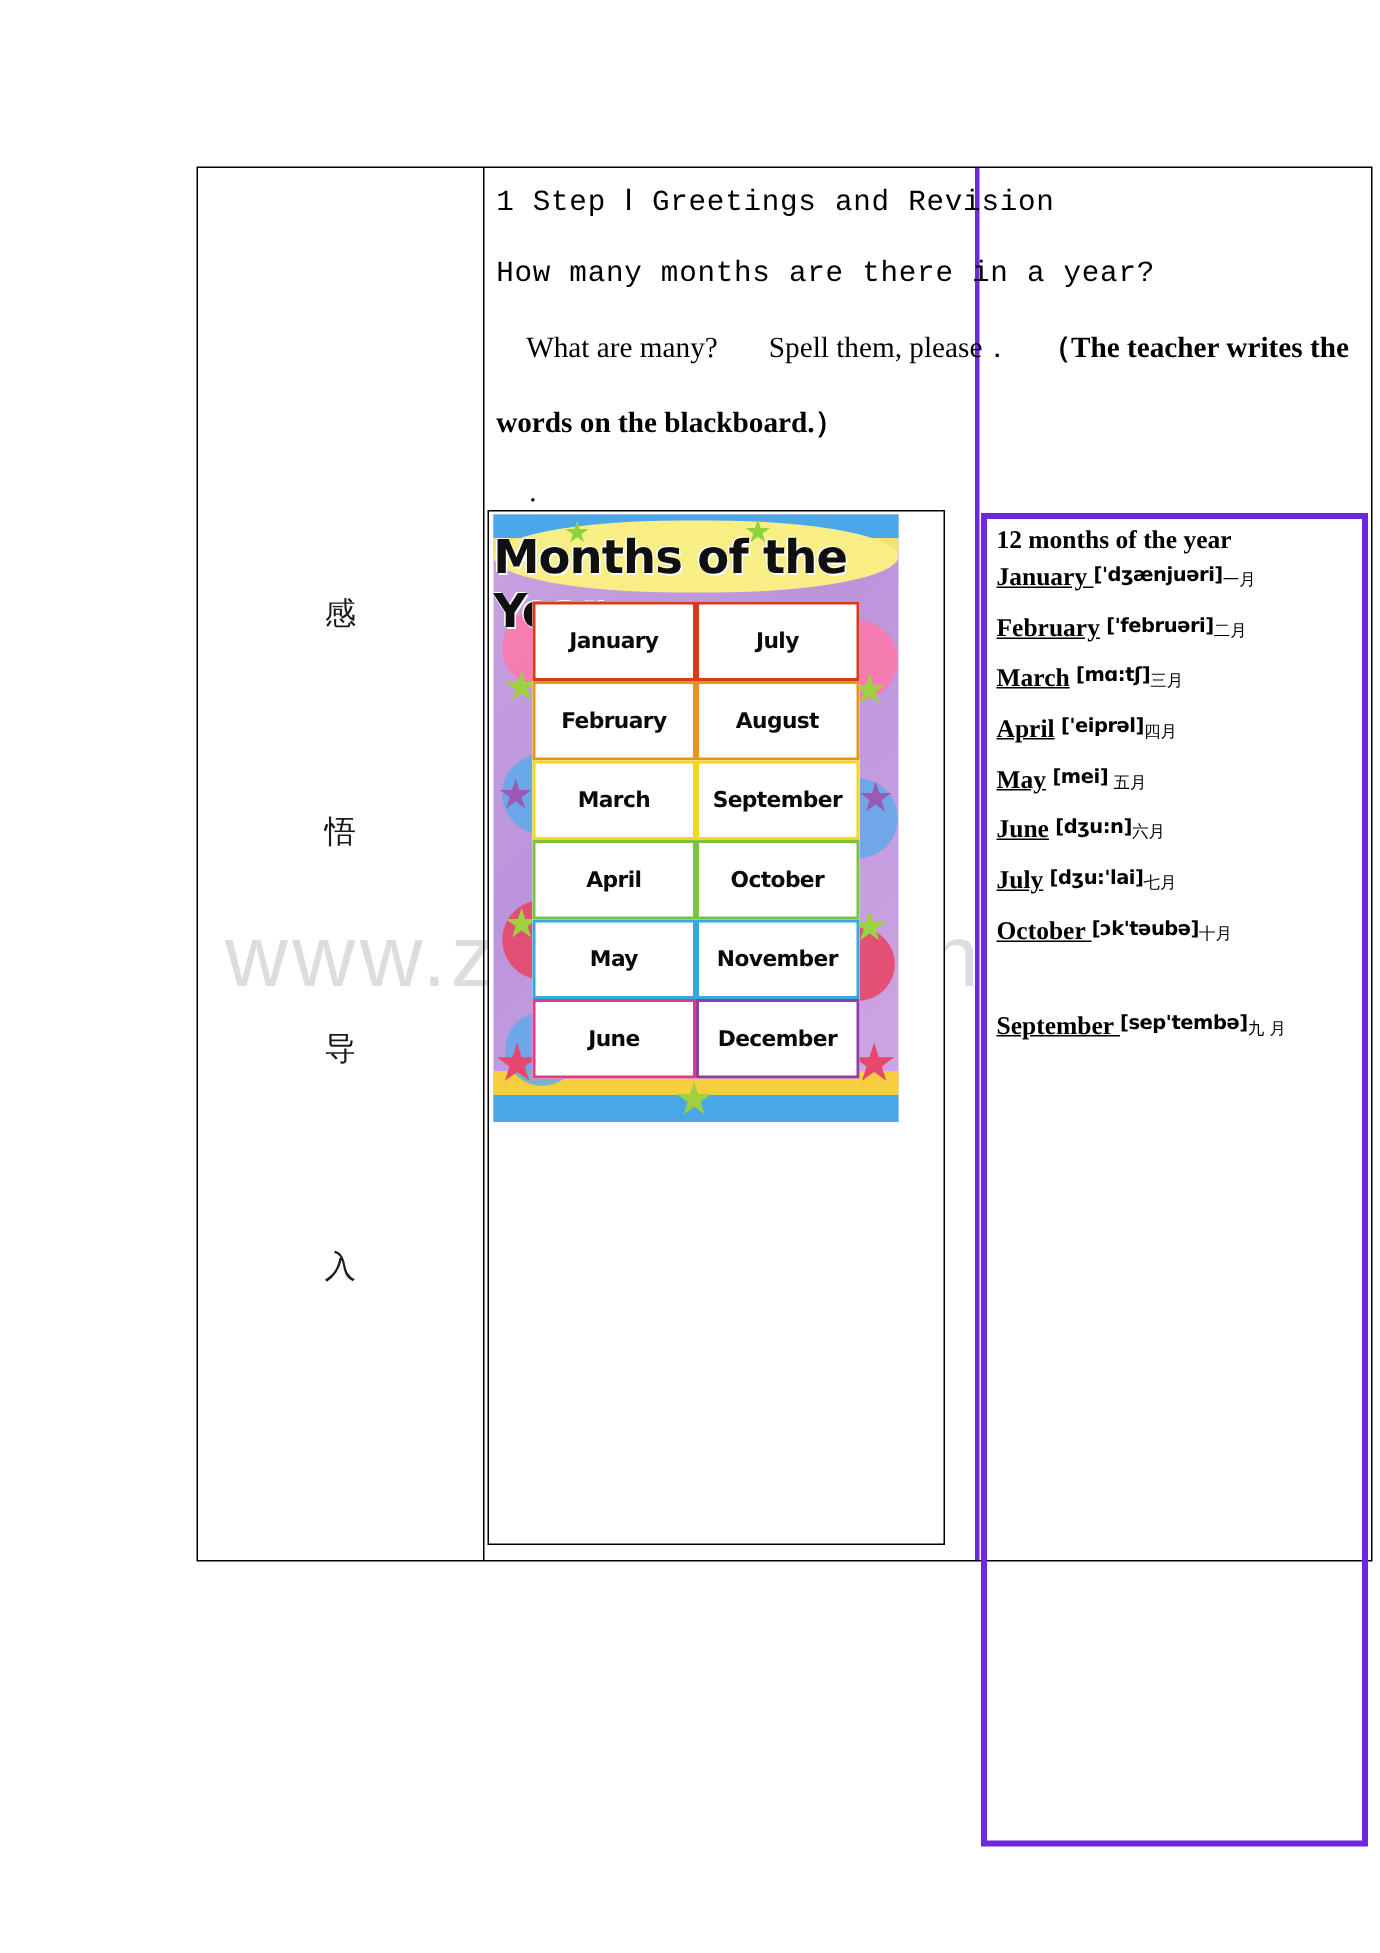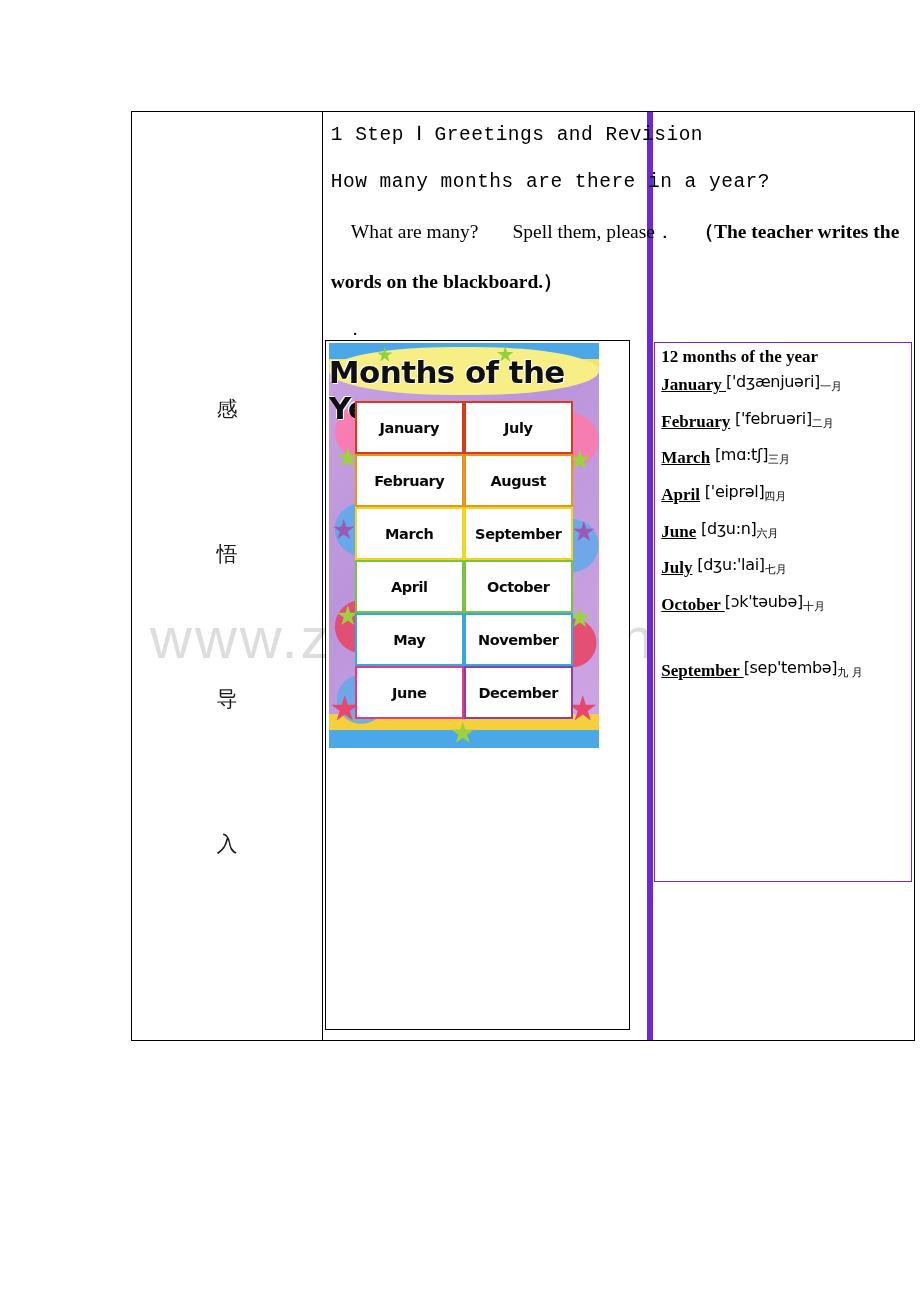--- a/index.html
+++ b/index.html
@@ -48,21 +48,21 @@
   .col {
     box-sizing: border-box;
     position: relative;
   }
   #col-left {
     width: 191px;
     border-right: 1px solid #000000;
   }
   #col-mid {
     width: 331px;
-    border-right: 6px solid #6d28d9;
+    border-right: 3px solid #6d28d9;
   }
   #col-right {
     width: 261px;
   }
 
   
   #stage-label {
     position: absolute;
     left: 0;
     top: 0;
@@ -218,22 +218,22 @@
     background: #9ed13f;
     clip-path: polygon(50% 0%, 61% 35%, 98% 35%, 68% 57%, 79% 91%, 50% 70%, 21% 91%, 32% 57%, 2% 35%, 39% 35%);
   }
 
   
   #months-box {
     position: absolute;
     left: 1px;
     top: 230px;
     width: 258px;
-    height: 540px;
-    border: 1px solid #6d28d9;
+    height: 889px;
+    border: 4px solid #6d28d9;
     box-sizing: border-box;
     z-index: 20;
     background: transparent;
     padding: 4px 0 0 6px;
   }
   #months-heading {
     font-family: "Liberation Serif", serif;
     font-weight: bold;
     font-size: 17px;
     margin-bottom: 6px;
@@ -245,22 +245,22 @@
     line-height: 1.1;
     margin-bottom: 15px;
     white-space: nowrap;
   }
   .month-row .mname {
     font-weight: bold;
     text-decoration: underline;
   }
   .month-row .mipa {
     font-family: "DejaVu Sans", sans-serif;
-    font-weight: normal;
-    font-size: 16px;
+    font-weight: bold;
+    font-size: 13px;
     vertical-align: 3px;
     letter-spacing: -0.3px;
   }
   .month-row .mcn {
     font-family: "DejaVu Sans", sans-serif;
     font-size: 11px;
   }
   .month-row.sp-extra { margin-bottom: 44px; }
   .month-row.wrap2 { white-space: normal; line-height: 1.45; }
 </style>
@@ -346,20 +346,23 @@
       </div>
 
       <div class="month-row">
         <span class="mname">March</span><span class="mipa"> [mɑ:tʃ]</span><span class="mcn">三月</span>
       </div>
 
       <div class="month-row">
         <span class="mname">April</span><span class="mipa"> ['eiprəl]</span><span class="mcn">四月</span>
       </div>
 
+      <div class="month-row">
+        <span class="mname">May</span><span class="mipa"> [mei]</span><span class="mcn"> 五月</span>
+      </div>
 
       <div class="month-row">
         <span class="mname">June</span><span class="mipa"> [dʒu:n]</span><span class="mcn">六月</span>
       </div>
 
       <div class="month-row">
         <span class="mname">July</span><span class="mipa"> [dʒu:'lai]</span><span class="mcn">七月</span>
       </div>
 
 

